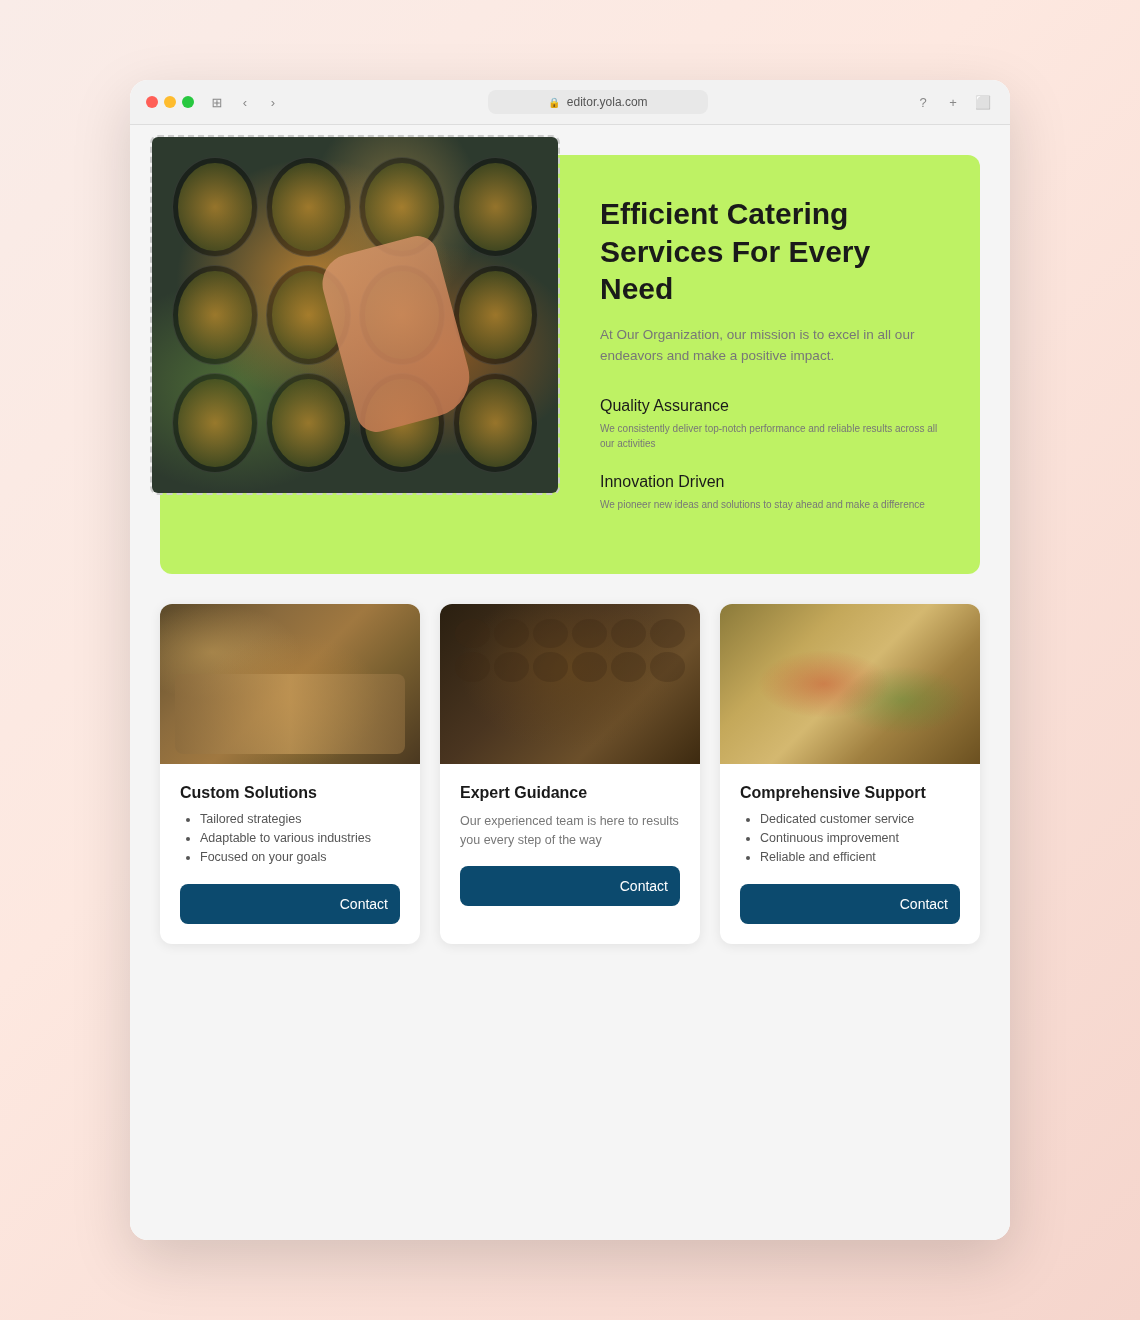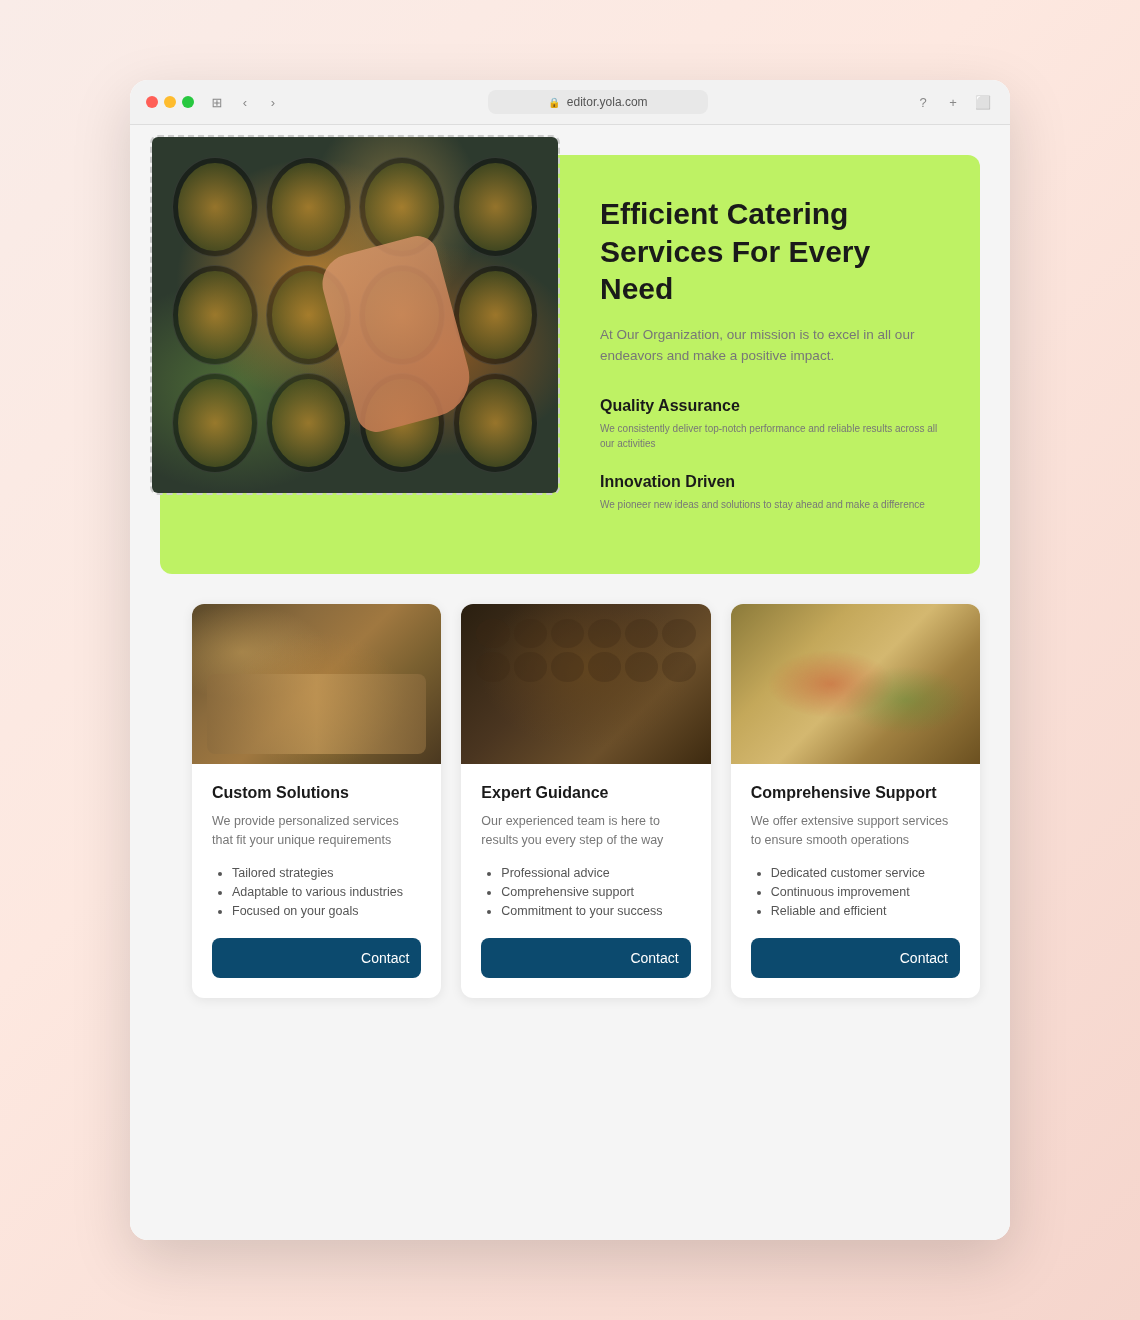--- a/index.html
+++ b/index.html
@@ -229,41 +229,40 @@
       line-height: 1.6;
       margin-bottom: 30px;
     }
 
     .feature-item {
       margin-bottom: 22px;
     }
 
     .feature-title {
       font-size: 16px;
-      font-weight: 700;
+      font-weight: 400;
       color: #1a1a1a;
       margin-bottom: 6px;
     }
 
     .feature-desc {
       font-size: 10px;
       color: #777;
       line-height: 1.5;
     }
 
     
     .cards-section {
       padding: 0 30px;
     }
 
     .cards-grid {
       display: grid;
       grid-template-columns: repeat(3, 1fr);
       gap: 20px;
-      margin-left: 32px;
     }
 
     .card {
       background: #fff;
       border-radius: 12px;
       overflow: hidden;
       box-shadow: 0 2px 12px rgba(0,0,0,0.08);
     }
 
     .card-image {
@@ -450,21 +449,20 @@
       </div>
     </div>
 
     <div class="cards-section">
       <div class="cards-grid">
 
         <div class="card">
           <div class="card-image card-image-1"></div>
           <div class="card-body">
             <div class="card-title">Custom Solutions</div>
-            <div class="card-desc">We provide personalized services that fit your unique requirements</div>
             <ul class="card-list">
               <li>Tailored strategies</li>
               <li>Adaptable to various industries</li>
               <li>Focused on your goals</li>
             </ul>
             <button class="contact-btn">Contact</button>
           </div>
         </div>
 
         <div class="card">
@@ -480,34 +478,28 @@
               <div class="dot"></div>
               <div class="dot"></div>
               <div class="dot"></div>
               <div class="dot"></div>
               <div class="dot"></div>
             </div>
           </div>
           <div class="card-body">
             <div class="card-title">Expert Guidance</div>
             <div class="card-desc">Our experienced team is here to results you every step of the way</div>
-            <ul class="card-list">
-              <li>Professional advice</li>
-              <li>Comprehensive support</li>
-              <li>Commitment to your success</li>
-            </ul>
             <button class="contact-btn">Contact</button>
           </div>
         </div>
 
         <div class="card">
           <div class="card-image card-image-3"></div>
           <div class="card-body">
             <div class="card-title">Comprehensive Support</div>
-            <div class="card-desc">We offer extensive support services to ensure smooth operations</div>
             <ul class="card-list">
               <li>Dedicated customer service</li>
               <li>Continuous improvement</li>
               <li>Reliable and efficient</li>
             </ul>
             <button class="contact-btn">Contact</button>
           </div>
         </div>
 
       </div>

